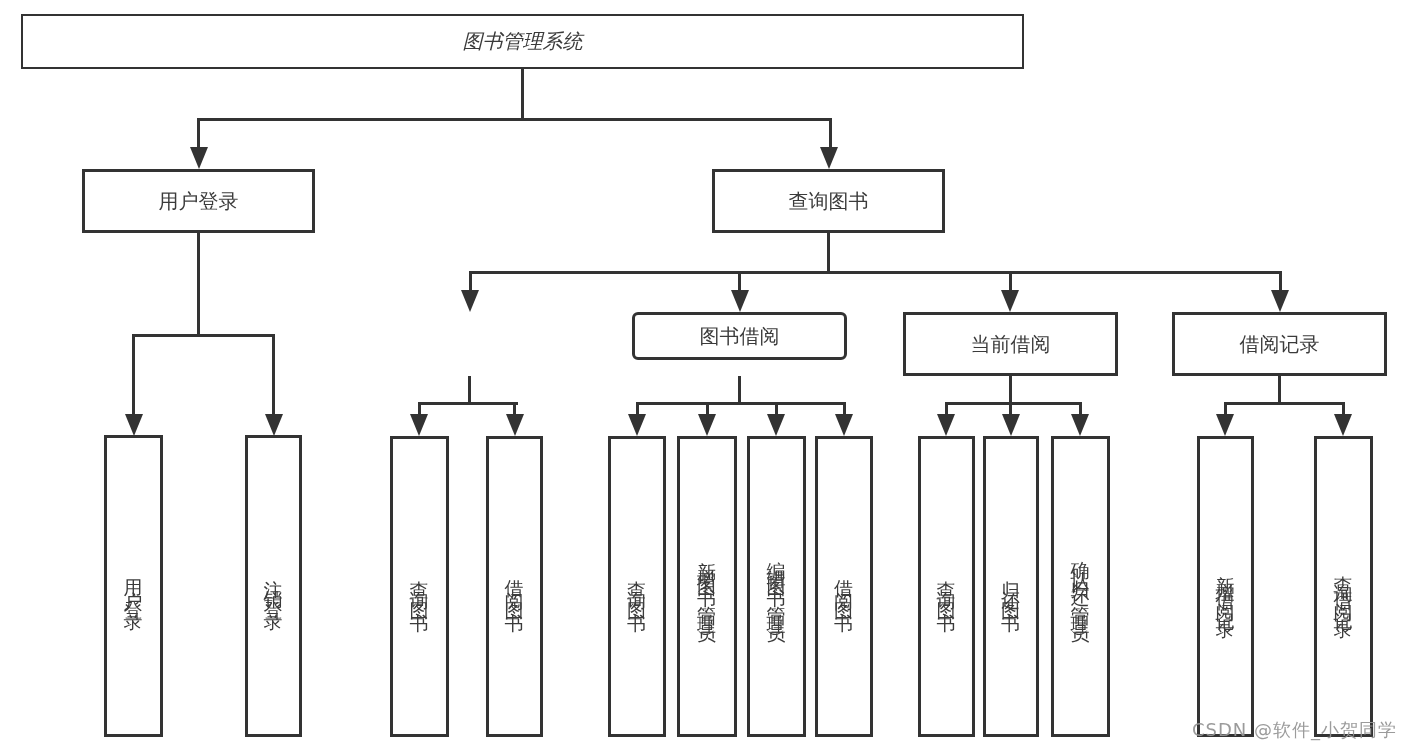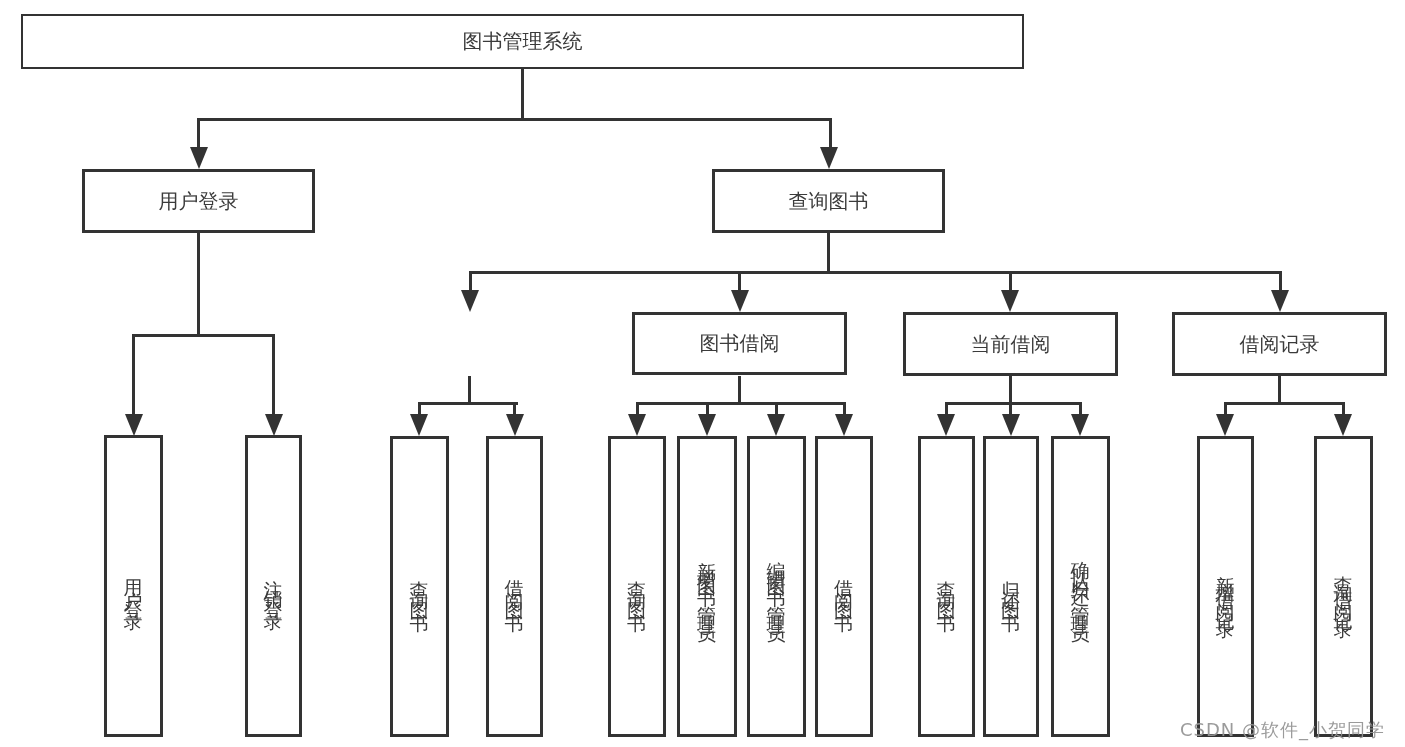--- a/index.html
+++ b/index.html
@@ -40,33 +40,33 @@
   .leaf.long span{letter-spacing:9px;}
   .line{position:absolute;background:#333333;}
   .arrow{
     position:absolute;width:0;height:0;
     border-left:9px solid transparent;
     border-right:9px solid transparent;
     border-top:22px solid #333333;
   }
   .watermark{
     position:absolute;
-    right:20px;bottom:5px;
+    right:8px;bottom:5px;
     font-size:18px;
     color:rgba(150,150,150,0.95);
     letter-spacing:1px;
     white-space:nowrap;
   }
 </style>
 </head>
 <body>
 
 <div class="canvas">
 
-  <div class="box root" style="left:21px;top:14px;width:1003px;height:55px;">
+  <div class="box root" style="left:21px;top:14px;width:1003px;height:55px;font-style:italic;">
     <span>图书管理系统</span>
   </div>
 
   <div class="line" style="left:521px;top:68px;width:3px;height:50px;"></div>
   <div class="line" style="left:197px;top:118px;width:635px;height:3px;"></div>
   <div class="line" style="left:197px;top:118px;width:3px;height:32px;"></div>
   <div class="line" style="left:829px;top:118px;width:3px;height:32px;"></div>
   <div class="arrow" style="left:190px;top:147px;"></div>
   <div class="arrow" style="left:820px;top:147px;"></div>
 
@@ -88,21 +88,21 @@
   <div class="line" style="left:469px;top:271px;width:813px;height:3px;"></div>
   <div class="line" style="left:469px;top:271px;width:3px;height:22px;"></div>
   <div class="line" style="left:738px;top:271px;width:3px;height:22px;"></div>
   <div class="line" style="left:1009px;top:271px;width:3px;height:22px;"></div>
   <div class="line" style="left:1279px;top:271px;width:3px;height:22px;"></div>
   <div class="arrow" style="left:461px;top:290px;"></div>
   <div class="arrow" style="left:731px;top:290px;"></div>
   <div class="arrow" style="left:1001px;top:290px;"></div>
   <div class="arrow" style="left:1271px;top:290px;"></div>
 
-  <div class="box lvl" style="left:632px;top:312px;width:215px;height:63px;">
+  <div class="box lvl" style="left:632px;top:312px;width:215px;height:48px;border-radius:6px;">
     <span>图书借阅</span>
   </div>
   <div class="box lvl" style="left:1172px;top:312px;width:215px;height:64px;">
     <span>借阅记录</span>
   </div>
   <div class="box lvl" style="left:903px;top:312px;width:215px;height:64px;">
     <span>当前借阅</span>
   </div>
 
   <div class="line" style="left:468px;top:376px;width:3px;height:28px;"></div>

